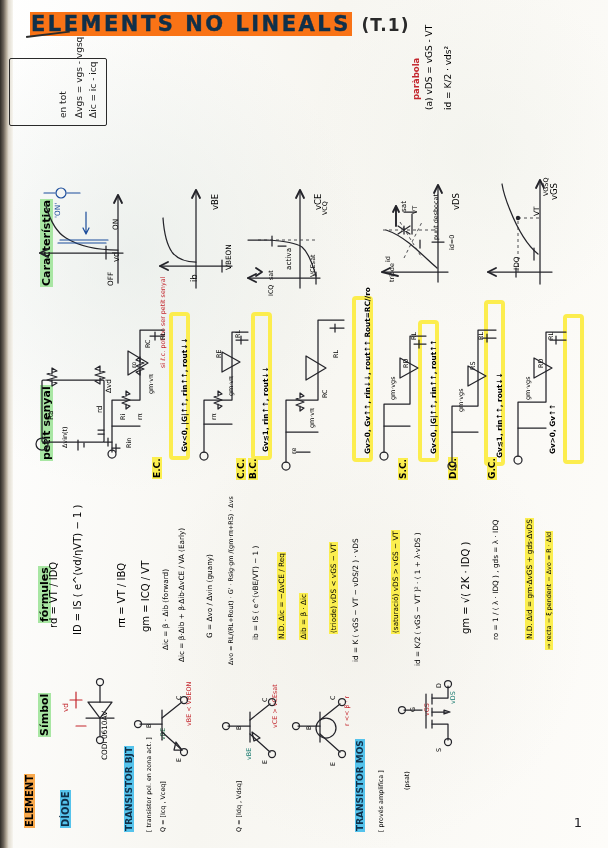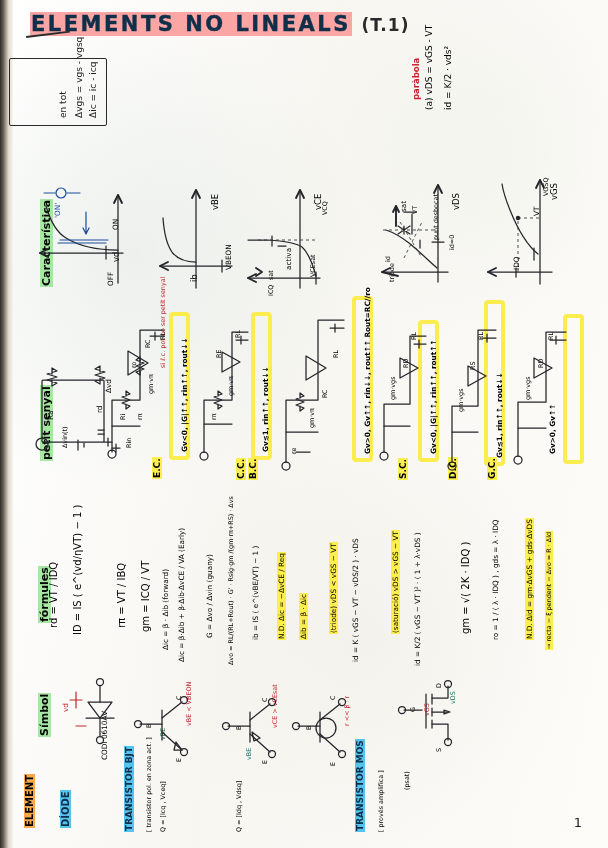--- a/index.html
+++ b/index.html
@@ -54,21 +54,21 @@
   #title {
     position: absolute;
     left: 30px; top: 12px;
     font-size: 21px;
     font-weight: 700;
     letter-spacing: 2.5px;
     color: #13364f;
     font-family: "DejaVu Sans", sans-serif;
   }
   #title .cap {
-    background: #fca5a5;
+    background: #f97316;
     color: #10304a;
     padding: 0 1px;
     -webkit-text-stroke: .4px #10304a;
   }
   #title .suffix { color:#2a2a2a; letter-spacing:1px; font-size:17px;}
   #title-underline {
     position:absolute; left:26px; top:36px;
     width: 44px; height: 2px; background:#2b2b2b;
     transform: rotate(-7deg); transform-origin:0 0;
   }

